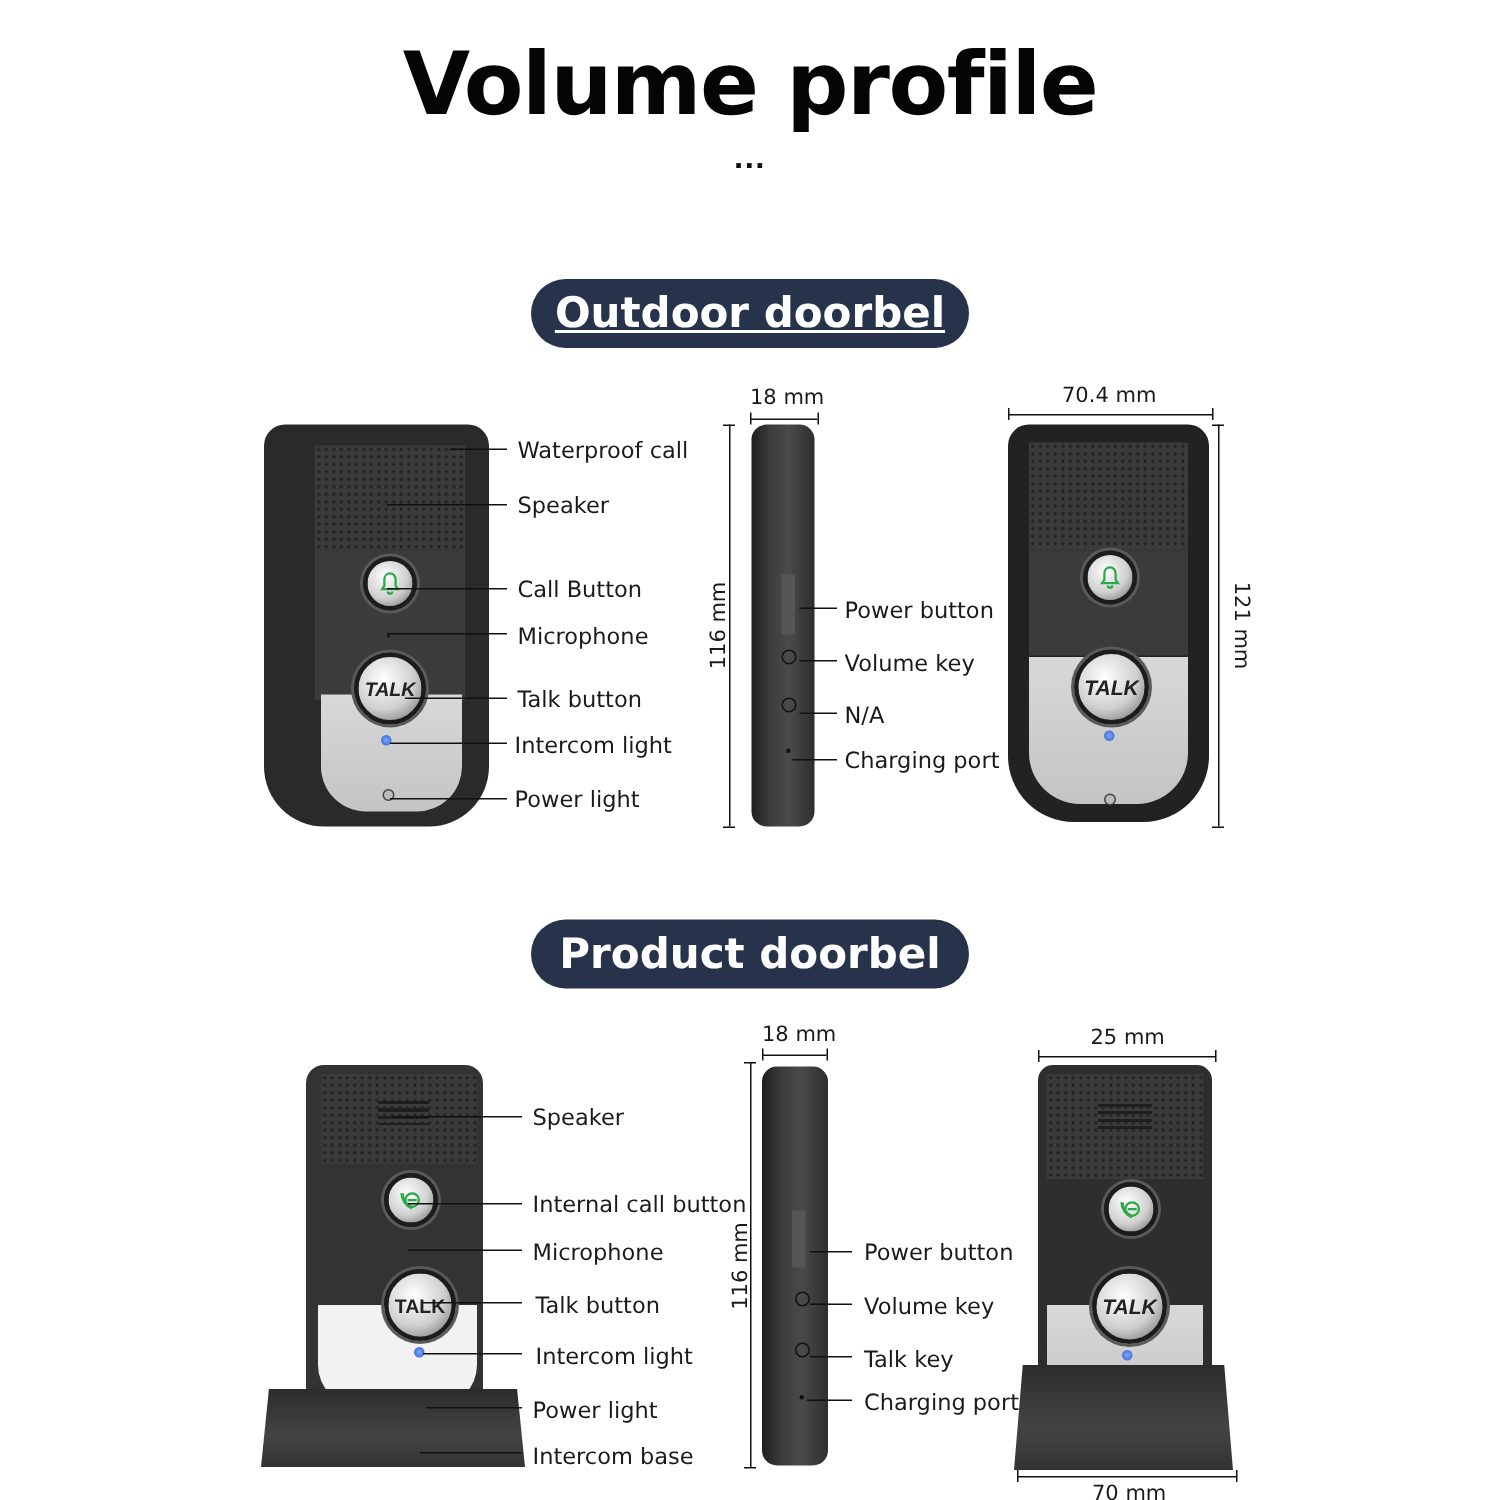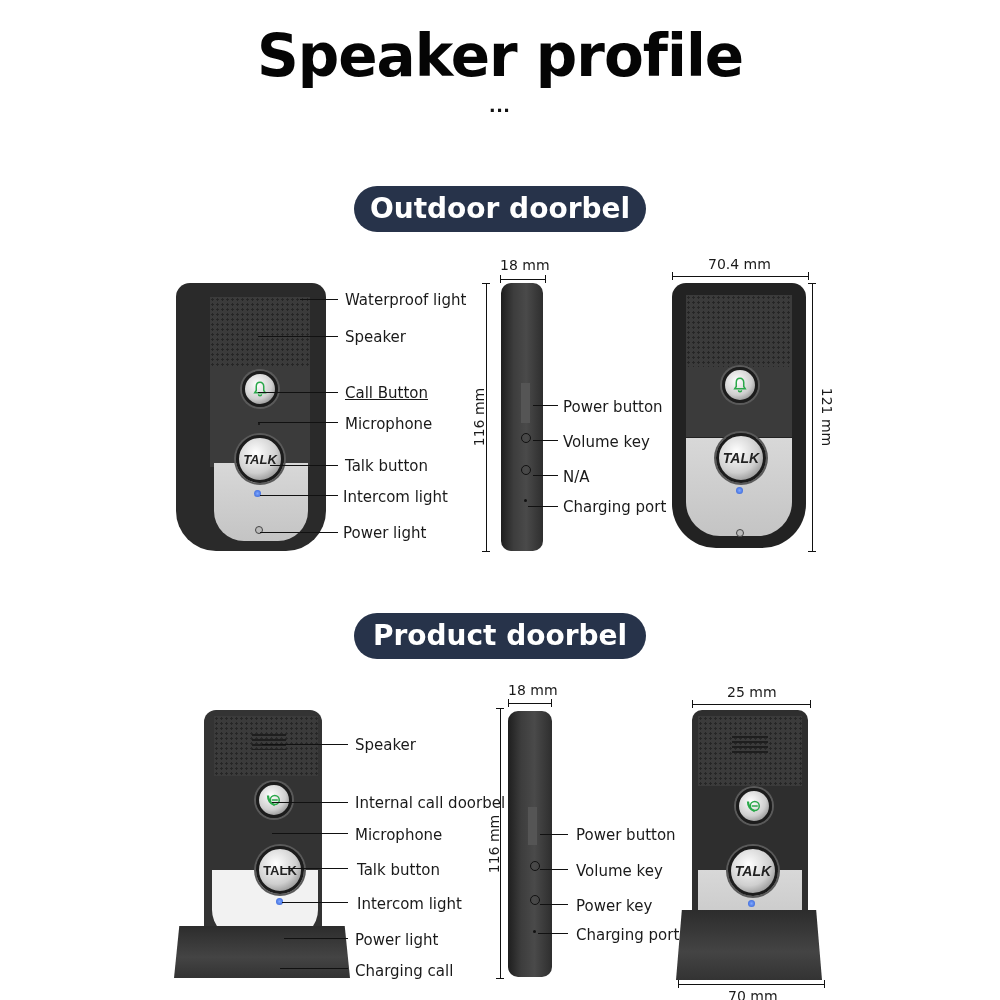--- a/index.html
+++ b/index.html
@@ -37,24 +37,24 @@
     }
     .talk-text { font-weight: bold; font-style: italic; color: #222; font-family: "Liberation Sans", sans-serif; }
     .led { border-radius: 50%; background: radial-gradient(circle,#7ea7ff,#2d5bd1); }
     .pwr { border-radius: 50%; border: 1.5px solid #444; background: #bbb; }
     .side { background: linear-gradient(90deg,#1e1e1e,#3d3d3d 30%,#4a4a4a 60%,#2e2e2e); border-radius: 10px; }
     .base { background: linear-gradient(180deg,#2c2c2c,#444 60%,#333); }
   </style>
 </head>
 <body>
 
-<div class="abs title">Speaker profile</div>
+<div class="abs title">Volume profile</div>
 <div class="abs dots">...</div>
 
-<div class="abs pill" style="top:186px;">Outdoor doorbel</div>
+<div class="abs pill" style="top:186px;text-decoration:underline;">Outdoor doorbel</div>
 
 <div class="abs" style="left:176px; top:283px; width:150px; height:268px;">
 
   <div class="abs" style="left:0; top:0; width:150px; height:268px; background:#2a2a2a; border-radius:14px 14px 40px 40px;"></div>
   <div class="abs face grille" style="left:34px; top:14px; width:100px; height:70px;"></div>
   <div class="abs face" style="left:34px; top:84px; width:100px; height:100px;"></div>
   <div class="abs btn-round" style="left:66px; top:88px; width:30px; height:30px;">
     <svg width="18" height="18" viewBox="0 0 24 24">
         <path d="M12 3c-3 0-5 2.4-5 5.5V14l-2 3h14l-2-3V8.5C17 5.4 15 3 12 3z M10 19a2 2 0 0 0 4 0" fill="none" stroke="#2aa84a" stroke-width="2"></path>
       </svg>
@@ -62,25 +62,25 @@
   <div class="abs" style="left:82px; top:140px; width:2px; height:2px; background:#111; border-radius:50%;"></div>
   <div class="abs silver" style="left:38px; top:180px; width:94px; height:78px; border-radius:0 0 30px 30px;"></div>
   <div class="abs btn-round" style="left:60px; top:152px; width:42px; height:42px;">
     <span class="talk-text" style="font-size:13px;">TALK</span>
   </div>
   <div class="abs led" style="left:78px; top:207px; width:7px; height:7px;"></div>
   <div class="abs pwr" style="left:79px; top:243px; width:6px; height:6px;"></div>
 </div>
 
 <div class="abs line" style="left:300px; top:299px; width:38px;"></div>
-<div class="abs label" style="left:345px; top:291px;">Waterproof light</div>
+<div class="abs label" style="left:345px; top:291px;">Waterproof call</div>
 <div class="abs line" style="left:258px; top:336px; width:80px;"></div>
 <div class="abs label" style="left:345px; top:328px;">Speaker</div>
 <div class="abs line" style="left:258px; top:392px; width:80px;"></div>
-<div class="abs label" style="left:345px; top:384px;text-decoration:underline;">Call Button</div>
+<div class="abs label" style="left:345px; top:384px;">Call Button</div>
 <div class="abs line" style="left:258px; top:422px; width:80px;"></div>
 <div class="abs label" style="left:345px; top:415px;">Microphone</div>
 <div class="abs line" style="left:270px; top:465px; width:68px;"></div>
 <div class="abs label" style="left:345px; top:457px;">Talk button</div>
 <div class="abs line" style="left:260px; top:495px; width:78px;"></div>
 <div class="abs label" style="left:343px; top:488px;">Intercom light</div>
 <div class="abs line" style="left:260px; top:532px; width:78px;"></div>
 <div class="abs label" style="left:343px; top:524px;">Power light</div>
 
 <div class="abs" style="left:497px; top:257px;">
@@ -156,31 +156,31 @@
     <span class="talk-text" style="font-size:13px; font-style:normal;">TALK</span>
   </div>
   <div class="abs led" style="left:102px; top:188px; width:7px; height:7px;"></div>
   <div class="abs pwr" style="left:106px; top:226px; width:6px; height:6px;"></div>
   <div class="abs base" style="left:0; top:216px; width:176px; height:52px; clip-path:polygon(3% 0,97% 0,100% 100%,0 100%);"></div>
 </div>
 
 <div class="abs line" style="left:262px; top:744px; width:86px;"></div>
 <div class="abs label" style="left:355px; top:736px;">Speaker</div>
 <div class="abs line" style="left:272px; top:802px; width:76px;"></div>
-<div class="abs label" style="left:355px; top:794px;">Internal call doorbel</div>
+<div class="abs label" style="left:355px; top:794px;">Internal call button</div>
 <div class="abs line" style="left:272px; top:833px; width:76px;"></div>
 <div class="abs label" style="left:355px; top:826px;">Microphone</div>
 <div class="abs line" style="left:282px; top:868px; width:66px;"></div>
 <div class="abs label" style="left:357px; top:861px;">Talk button</div>
 <div class="abs line" style="left:282px; top:902px; width:66px;"></div>
 <div class="abs label" style="left:357px; top:895px;">Intercom light</div>
 <div class="abs line" style="left:284px; top:938px; width:64px;"></div>
 <div class="abs label" style="left:355px; top:931px;">Power light</div>
 <div class="abs line" style="left:280px; top:968px; width:68px;"></div>
-<div class="abs label" style="left:355px; top:962px;">Charging call</div>
+<div class="abs label" style="left:355px; top:962px;">Intercom base</div>
 
 <div class="abs" style="left:506px; top:682px;">
   <div class="abs dim" style="left:2px; top:0;">18 mm</div>
   <div class="abs line" style="left:2px; top:21px; width:43px;"></div>
   <div class="abs tick-v" style="left:2px; top:17px;"></div>
   <div class="abs tick-v" style="left:45px; top:17px;"></div>
 </div>
 <div class="abs" style="left:485px; top:708px;">
   <div class="abs vline" style="left:15px; top:0; height:270px;"></div>
   <div class="abs tick-h" style="left:11px; top:0;"></div>
@@ -191,21 +191,21 @@
   <div class="abs" style="left:20px; top:96px; width:9px; height:38px; background:#555;"></div>
   <div class="abs" style="left:22px; top:150px; width:8px; height:8px; border:1.5px solid #111; border-radius:50%;"></div>
   <div class="abs" style="left:22px; top:184px; width:8px; height:8px; border:1.5px solid #111; border-radius:50%;"></div>
   <div class="abs" style="left:25px; top:219px; width:3px; height:3px; background:#111; border-radius:50%;"></div>
 </div>
 <div class="abs line" style="left:540px; top:834px; width:28px;"></div>
 <div class="abs label" style="left:576px; top:826px;">Power button</div>
 <div class="abs line" style="left:540px; top:869px; width:28px;"></div>
 <div class="abs label" style="left:576px; top:862px;">Volume key</div>
 <div class="abs line" style="left:540px; top:904px; width:28px;"></div>
-<div class="abs label" style="left:576px; top:897px;">Power key</div>
+<div class="abs label" style="left:576px; top:897px;">Talk key</div>
 <div class="abs line" style="left:538px; top:933px; width:30px;"></div>
 <div class="abs label" style="left:576px; top:926px;">Charging port</div>
 
 <div class="abs" style="left:692px; top:684px;">
   <div class="abs dim" style="left:35px; top:0;">25 mm</div>
   <div class="abs line" style="left:0; top:20px; width:118px;"></div>
   <div class="abs tick-v" style="left:0; top:16px;"></div>
   <div class="abs tick-v" style="left:118px; top:16px;"></div>
 </div>
 <div class="abs" style="left:676px; top:710px; width:146px; height:270px;">

